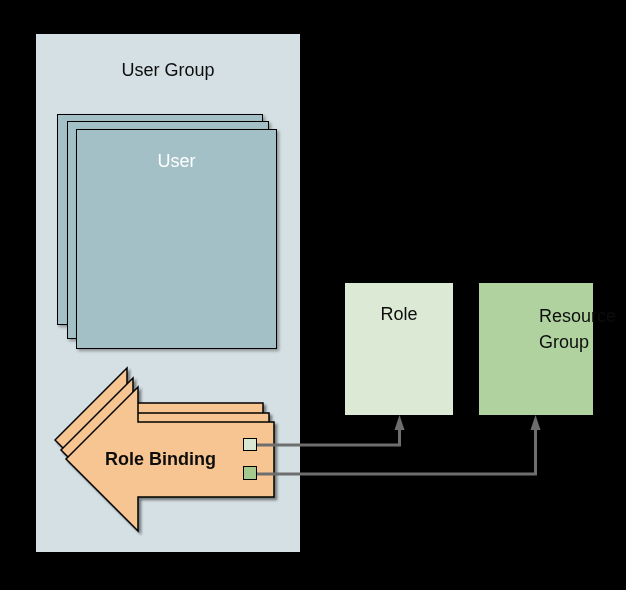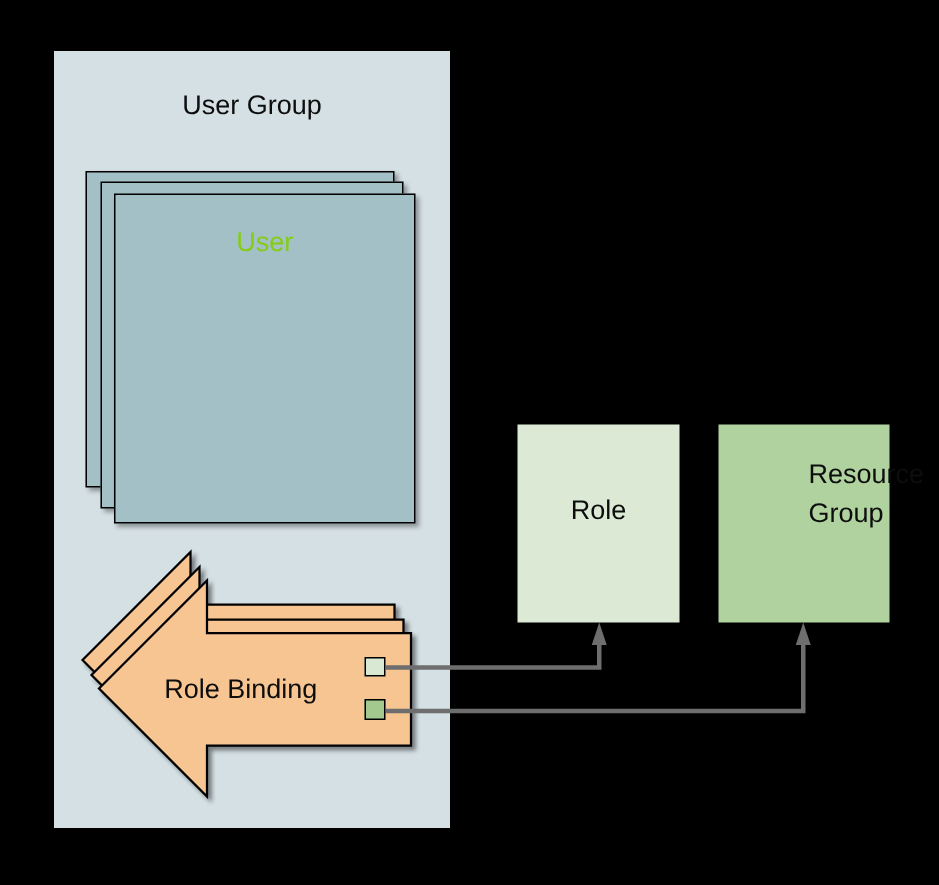--- a/index.html
+++ b/index.html
@@ -18,37 +18,37 @@
   }
   .sheet{
     background:#a2c0c5;border:1px solid #000;
     box-shadow:2px 2px 3px rgba(0,0,0,0.35);z-index:2;
   }
   .sheet-back{left:57px;top:114px;width:206px;height:211px;}
   .sheet-mid{left:67px;top:121px;width:202px;height:218px;}
   .sheet-front{left:76px;top:129px;width:201px;height:220px;}
   .sheet-label{
     left:76px;top:151px;width:201px;text-align:center;
-    font-size:18px;color:#84cc16;z-index:2;
+    font-size:18px;color:#ffffff;z-index:2;
   }
   .overlay-svg{left:0;top:0;width:626px;height:590px;z-index:3;pointer-events:none;}
   .box{z-index:2;}
   .box-role{left:345px;top:283px;width:108px;height:132px;background:#dcead5;}
   .box-resource{left:479px;top:283px;width:114px;height:132px;background:#afd29e;}
   .box-role-label{
     left:345px;top:304px;width:108px;text-align:center;
-    font-size:18px;color:#0d0d0d;z-index:2;margin-top:26px;
+    font-size:18px;color:#0d0d0d;z-index:2;
   }
   .box-resource-label{
     left:495px;top:303px;width:86px;text-align:left;
     font-size:18px;line-height:26px;color:#0d0d0d;z-index:2;margin-left:44px;
   }
   .arrow-label{
     left:58px;top:449px;width:205px;text-align:center;
-    font-size:18px;color:#0d0d0d;z-index:4;
+    font-size:18px;color:#0d0d0d;z-index:4;font-weight:bold;
   }
   .port{border:1px solid #000;z-index:4;}
   .port-role{left:243px;top:438px;width:14px;height:13px;background:#d9e8d3;}
   .port-resource{left:243px;top:466px;width:14px;height:14px;background:#a3c98f;}
 </style>
 </head>
 <body>
 
 <div class="canvas">
 

